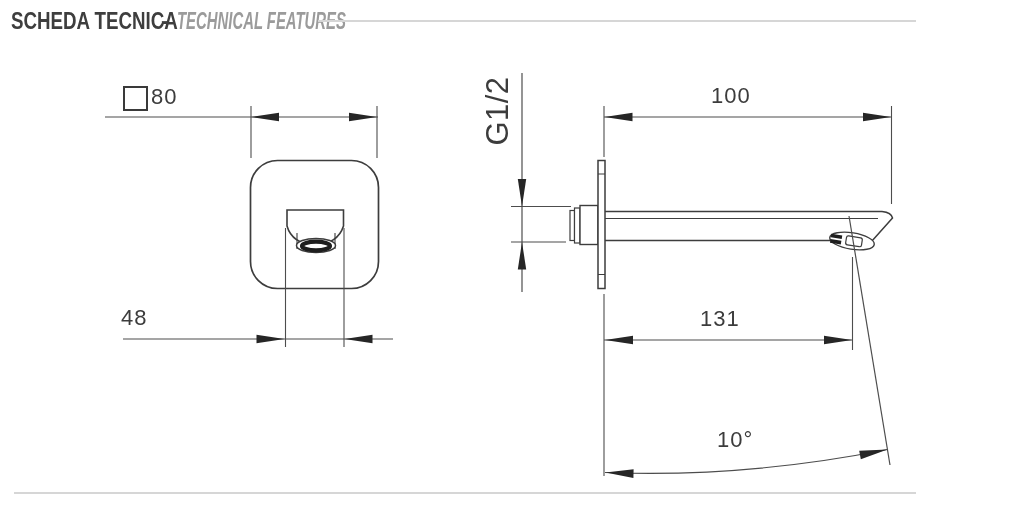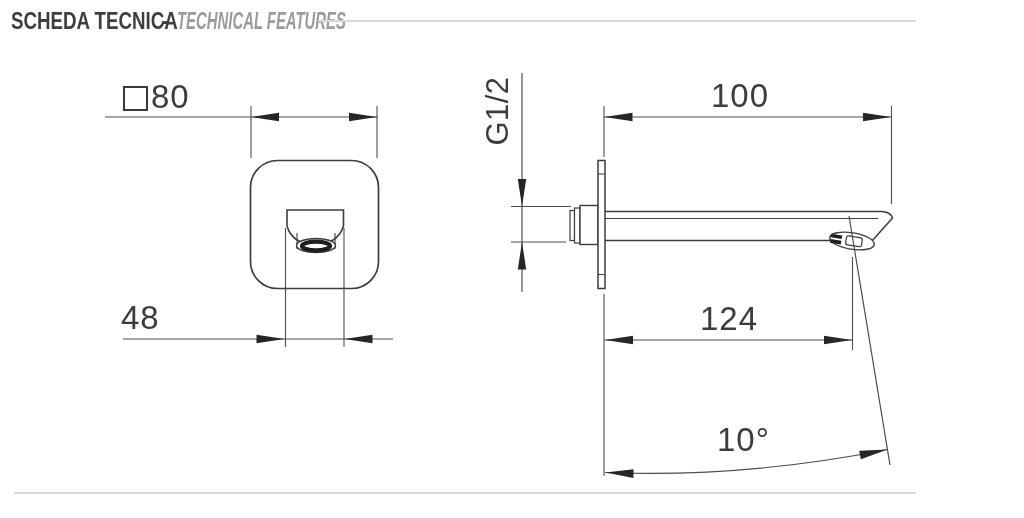--- a/index.html
+++ b/index.html
@@ -16,21 +16,21 @@
   .hdr-sep{
     position:absolute;left:161px;top:9px;font-size:24px;font-weight:700;
     color:#3e3e3e;line-height:24px;transform:scaleX(0.9);transform-origin:left top;
   }
   .hdr-secondary{
     position:absolute;left:177px;top:9px;font-size:24px;font-weight:700;font-style:italic;
     color:#9b9b9b;white-space:nowrap;transform:scaleX(0.62);transform-origin:left top;line-height:24px;
   }
   
   .dim-label{
-    position:absolute;color:#3c3c3c;font-size:33px;font-weight:400;
+    position:absolute;color:#3c3c3c;font-size:22px;font-weight:400;
     letter-spacing:1px;line-height:33px;white-space:nowrap;
   }
   .dim-80{left:151px;top:80px;}
   .dim-36{left:121px;top:301px;}
   .dim-180{left:711px;top:79px;}
   .dim-157{left:700px;top:302px;}
   .dim-10{left:717px;top:423px;}
   .dim-g12{
     left:497px;top:111px;transform:translate(-50%,-50%) rotate(-90deg);
     font-size:31px;letter-spacing:0.5px;
@@ -157,15 +157,15 @@
         <polygon points="887.5,449.5 860.8,459.2 859.2,450.8"></polygon>
       </g>
     </g>
   </svg>
 
   <div class="square-icon"></div>
   <div class="dim-label dim-80">80</div>
   <div class="dim-label dim-36">48</div>
   <div class="dim-label dim-g12">G1/2</div>
   <div class="dim-label dim-180">100</div>
-  <div class="dim-label dim-157">124</div>
+  <div class="dim-label dim-157">131</div>
   <div class="dim-label dim-10">10°</div>
 </div>
 
 </body></html>

